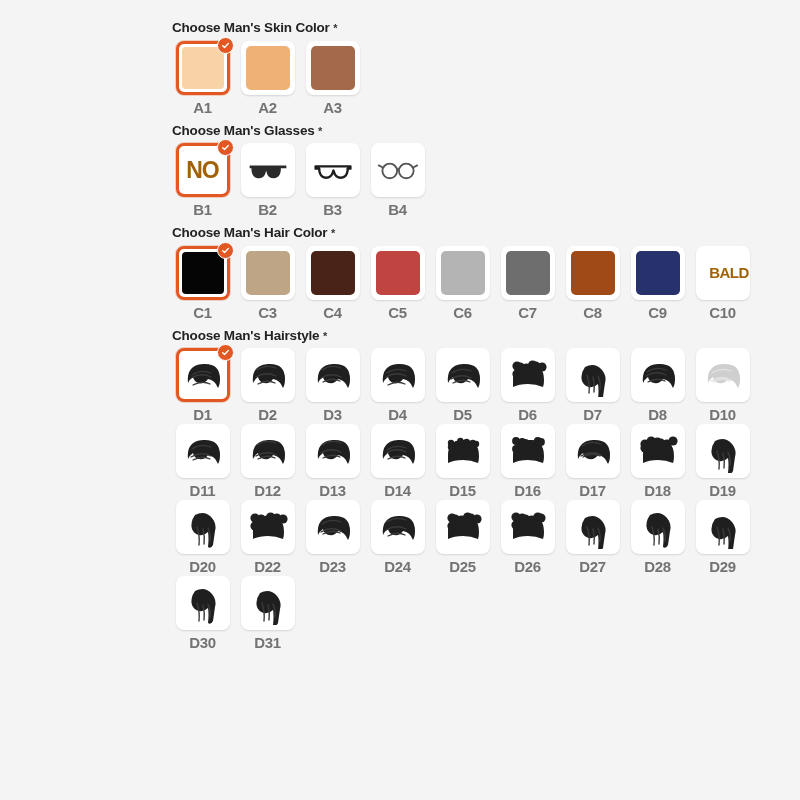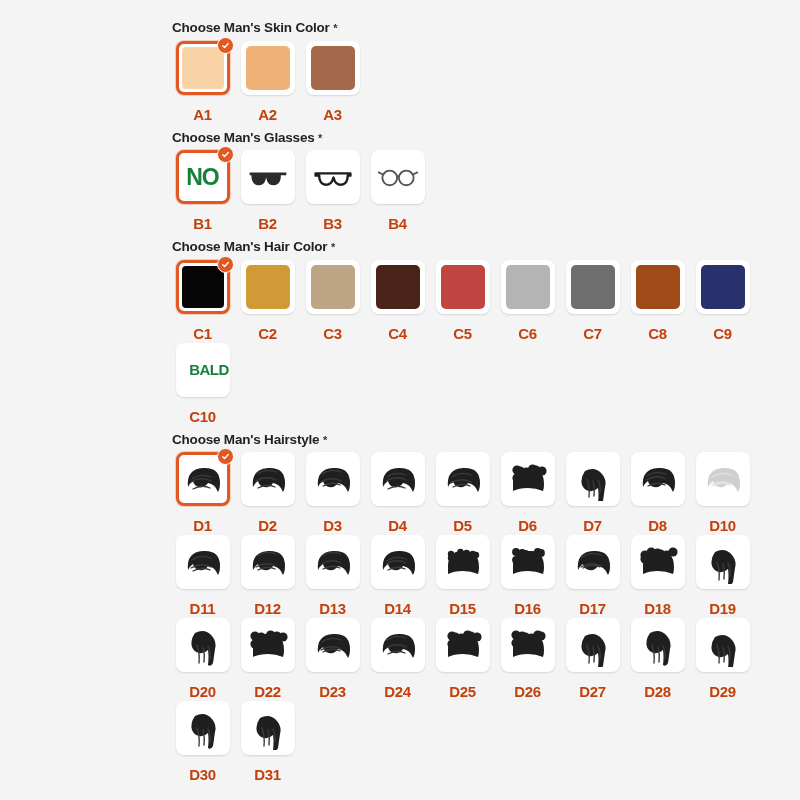--- a/index.html
+++ b/index.html
@@ -64,29 +64,29 @@
     border-radius:50%;
     background:#e25822;
     border:1.5px solid #ffffff;
     display:flex;align-items:center;justify-content:center;
     color:#fff;font-size:9px;line-height:1;
     font-family:"DejaVu Sans", sans-serif;
   }
   .label{
     font-size:15px;
     font-weight:700;
-    color:#c2410c;
+    color:#737373;
     line-height:1;
-    margin-top:12px;
+    margin-top:5px;
     letter-spacing:-0.3px;
   }
   .txt-tile{
     font-size:23px;
     font-weight:700;
-    color:#15803d;
+    color:#a16207;
     letter-spacing:-1px;
     font-family:"Liberation Sans", sans-serif;
     text-align:right;
   }
   .txt-tile.small{ font-size:15px; letter-spacing:-0.5px;margin-left:13px; }
   .glyph{ width:44px;height:44px; display:block;}
   .hair-svg{ width:48px;height:44px;display:block;}
 </style>
 </head>
 <body>
@@ -169,26 +169,20 @@
         <div class="cell">
           <div class="tile selected">
             <div class="swatch" style="background:#050505"></div>
             <span class="badge">
               <svg viewBox="0 0 16 16" width="9" height="9" aria-hidden="true">
                 <path d="M3 8.4 L6.3 11.5 L13 4.6" fill="none" stroke="#ffffff" stroke-width="2.4" stroke-linecap="round" stroke-linejoin="round"></path>
               </svg>
             </span>
           </div>
           <div class="label">C1</div>
-        </div>
-        <div class="cell">
-          <div class="tile">
-            <div class="swatch" style="background:#d09a37"></div>
-          </div>
-          <div class="label">C2</div>
         </div>
         <div class="cell">
           <div class="tile">
             <div class="swatch" style="background:#bda585"></div>
           </div>
           <div class="label">C3</div>
         </div>
         <div class="cell">
           <div class="tile">
             <div class="swatch" style="background:#4a2318"></div>

